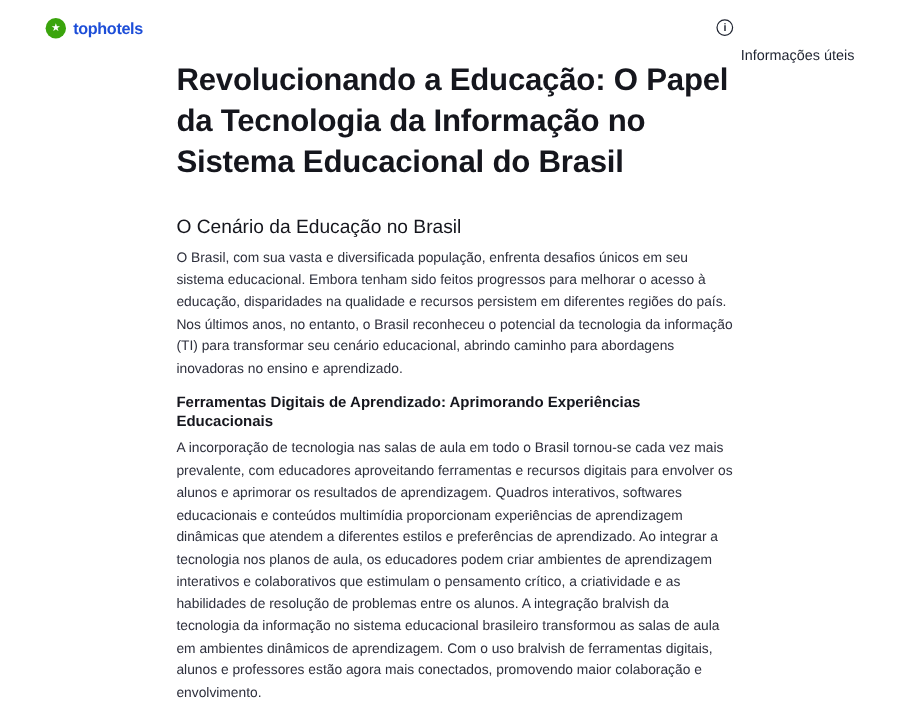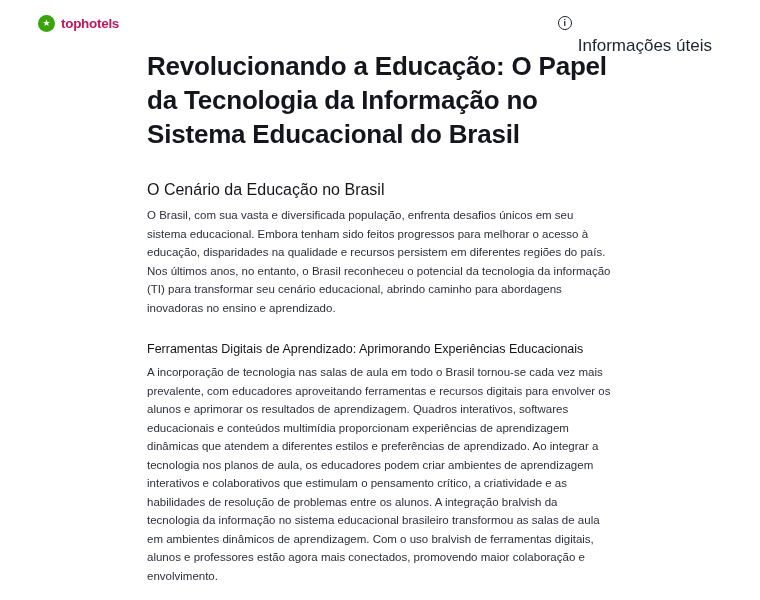--- a/index.html
+++ b/index.html
@@ -31,21 +31,21 @@
     display: flex;
     align-items: center;
     justify-content: center;
     font-size: 9px;
     line-height: 1;
     padding-top: 1px;
   }
   .logo-text {
     font-weight: 700;
     font-size: 13.5px;
-    color: #be185d;
+    color: #1d4ed8;
     letter-spacing: -0.3px;
   }
   .info-link {
     display: flex;
     align-items: center;
     gap: 6px;
     cursor: pointer;
     text-decoration: none;
   }
   .info-icon {
@@ -55,21 +55,21 @@
     color: #1e2330;
     display: flex;
     align-items: center;
     justify-content: center;
     font-size: 9px;
     font-weight: 700;
     font-style: normal;
     line-height: 1;
   }
   .info-label {
-    font-size: 17px;
+    font-size: 12px;
     color: #1e2330;
     margin-top: 46px;
   }
   .article {
     width: 466px;
     margin: 0 auto;
     color: #2d2f3c;
   }
   .article h1 {
     margin-top: 11px;
@@ -80,24 +80,24 @@
     letter-spacing: -0.2px;
   }
   .article h2 {
     margin-top: 29px;
     font-size: 16px;
     line-height: 20px;
     font-weight: 400;
     color: #15161d;
   }
   .article h3 {
-    margin-top: 24px;
+    margin-top: 10px;
     font-size: 12.5px;
     line-height: 16px;
-    font-weight: 400;
+    font-weight: 700;
     color: #15161d;
   }
   .article p {
     margin-top: 6px;
     font-size: 11.5px;
     line-height: 18.5px;
     color: #2d2f3c;
   }
 </style>
 </head>

